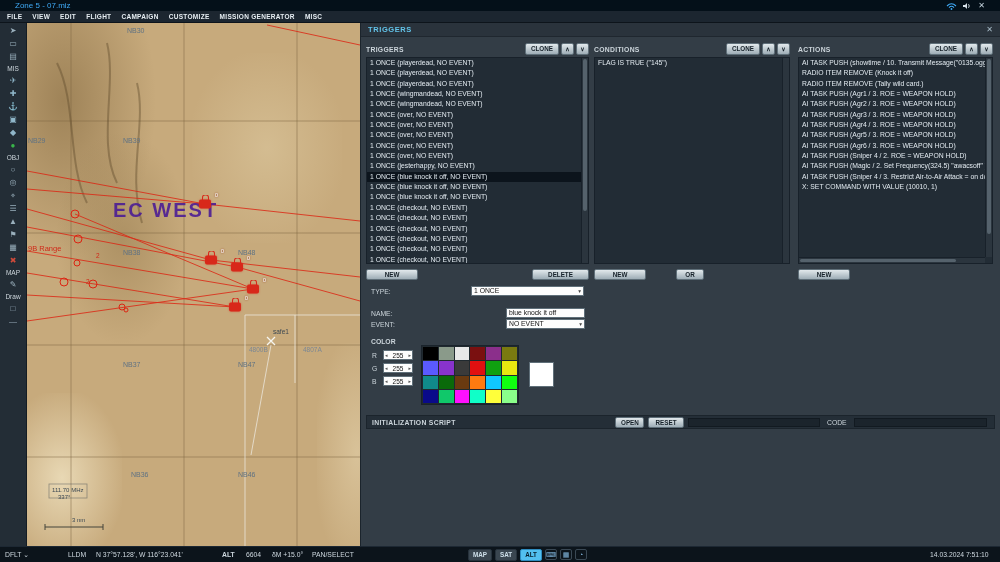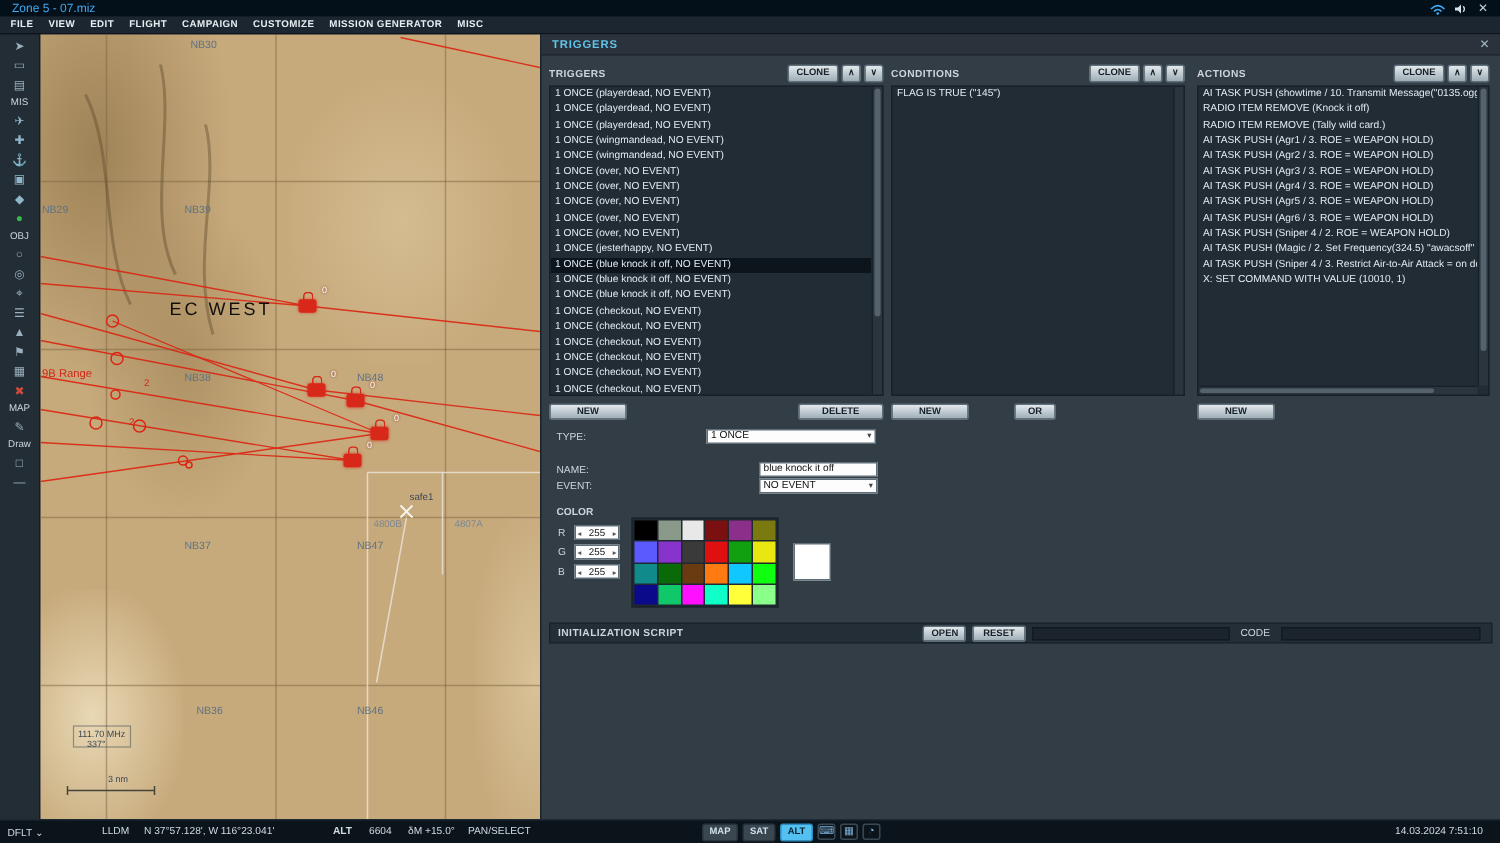--- a/index.html
+++ b/index.html
@@ -1,21 +1,21 @@
 <!DOCTYPE html>
 <html><head>
 <meta charset="utf-8">
 <style>
   *{margin:0;padding:0;box-sizing:border-box;}
   html,body{width:1000px;height:562px;overflow:hidden;}
   body{font-family:"Liberation Sans",sans-serif;background:#10181f;}
   #app{position:relative;width:1000px;height:562px;background:#10181f;}
 
   
-  .titlebar{position:absolute;top:0;left:0;right:0;height:11px;background:#041019;display:flex;align-items:center;padding:0 8px;}
+  .titlebar{position:absolute;top:0;left:0;right:0;height:11px;background:#041019;display:flex;align-items:center;padding:0 15px;}
   .titlebar .title{color:#3fa9f5;font-size:8px;line-height:11px;}
   .titlebar .spacer{flex:1;}
   .tb-sys-icon{width:12px;height:9px;margin-left:4px;display:flex;align-items:center;justify-content:center;}
   .titlebar .close-x{color:#c3d2dc;font-size:8px;margin-left:5px;}
 
   
   .menubar{position:absolute;top:11px;left:0;right:0;height:12px;background:#1c2630;display:flex;align-items:center;padding:0 2px;border-bottom:1px solid #0d141b;}
   .menu-item{color:#e6edf2;font-size:6.5px;font-weight:bold;padding:0 5px;letter-spacing:.3px;cursor:default;}
 
   
@@ -27,21 +27,21 @@
   .map{position:absolute;top:23px;left:27px;width:333px;height:523px;background:#c7aa7c;overflow:hidden;}
   .terr{position:absolute;pointer-events:none;}
   .t1{left:-40px;top:-30px;width:170px;height:270px;background:radial-gradient(ellipse at 45% 40%,rgba(118,92,52,.5),rgba(118,92,52,0) 70%);}
   .t2{left:30px;top:110px;width:130px;height:210px;background:radial-gradient(ellipse at 50% 50%,rgba(130,104,60,.38),rgba(130,104,60,0) 72%);}
   .t3{left:-25px;top:370px;width:120px;height:170px;background:radial-gradient(ellipse at 50% 50%,rgba(238,224,190,.85),rgba(238,224,190,0) 75%);}
   .t4{left:165px;top:30px;width:150px;height:190px;background:radial-gradient(ellipse at 50% 50%,rgba(222,203,162,.55),rgba(222,203,162,0) 75%);}
   .t5{left:290px;top:320px;width:80px;height:220px;background:radial-gradient(ellipse at 50% 50%,rgba(228,210,172,.6),rgba(228,210,172,0) 78%);}
   .map-overlay{position:absolute;inset:0;width:100%;height:100%;}
   .map-label{position:absolute;white-space:nowrap;pointer-events:none;}
   .grid-label{color:#5f7283;font-size:7px;}
-  .big{color:#000000;font-size:12px;font-weight:normal;letter-spacing:2px;opacity:.9;}
+  .big{color:#4c1d95;font-size:20px;font-weight:bold;letter-spacing:2px;opacity:.9;}
   .red{color:#d02818;font-size:7.5px;}
   .area{color:#7b8794;font-size:6.5px;}
   .dark{color:#3c4852;font-size:6.5px;}
   .rednum{color:#d02818;font-size:6.5px;}
   .tiny{color:#3c4852;font-size:6px;}
   .map-marker{position:absolute;width:12px;height:9px;background:#d8281a;border-radius:2px;transform:translate(-50%,-50%);box-shadow:0 0 2px rgba(216,40,26,.6);}
   .map-marker::before{content:"";position:absolute;top:-5px;left:2.5px;width:5px;height:5px;border:1.5px solid #d8281a;border-bottom:none;border-radius:3px 3px 0 0;}
   .map-marker .cnt{position:absolute;top:-8px;right:-7px;color:#fff;font-size:6px;text-shadow:0 0 2px #801808;}
 
   

